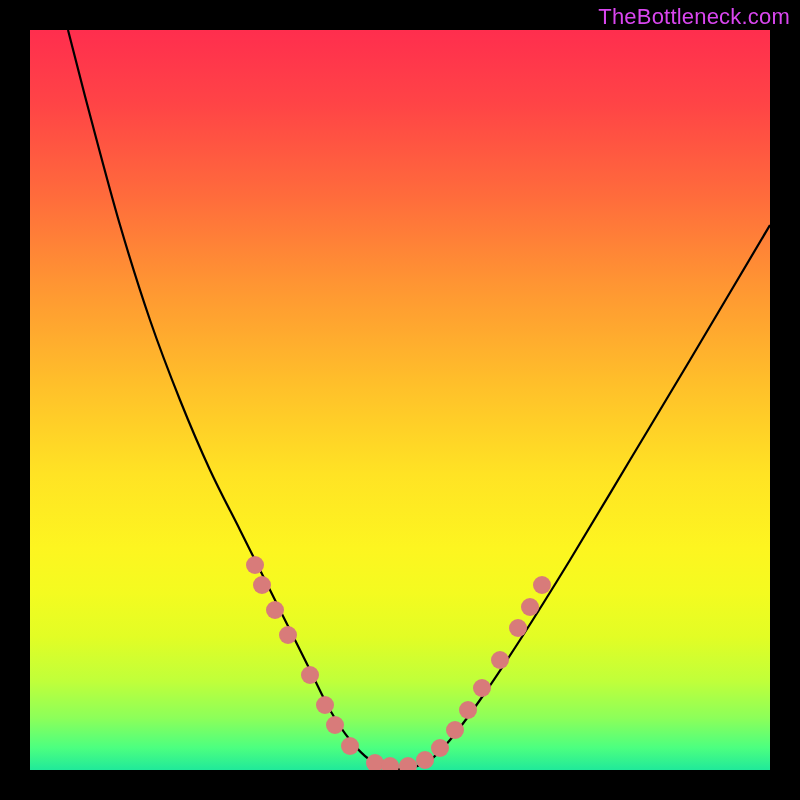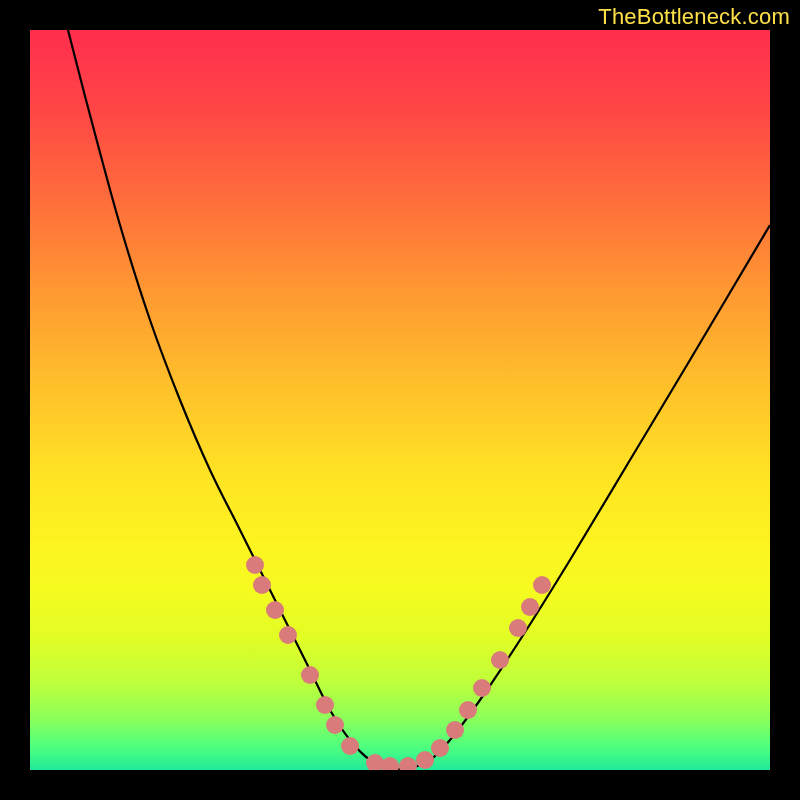--- a/index.html
+++ b/index.html
@@ -28,21 +28,21 @@
       #8cff5a 93%,
       #4cff80 97%,
       #20e99a 100%
     );
   }
   .wm {
     position: absolute;
     right: 10px; top: 4px;
     font-family: Arial, Helvetica, sans-serif;
     font-size: 22px;
-    color: #fde047;
+    color: #d946ef;
     font-weight: 500;
     letter-spacing: 0.2px;
   }
   svg.curve {
     position: absolute;
     left: 0; top: 0;
     width: 740px; height: 740px;
   }
   .dot {
     fill: #d87b7a;

